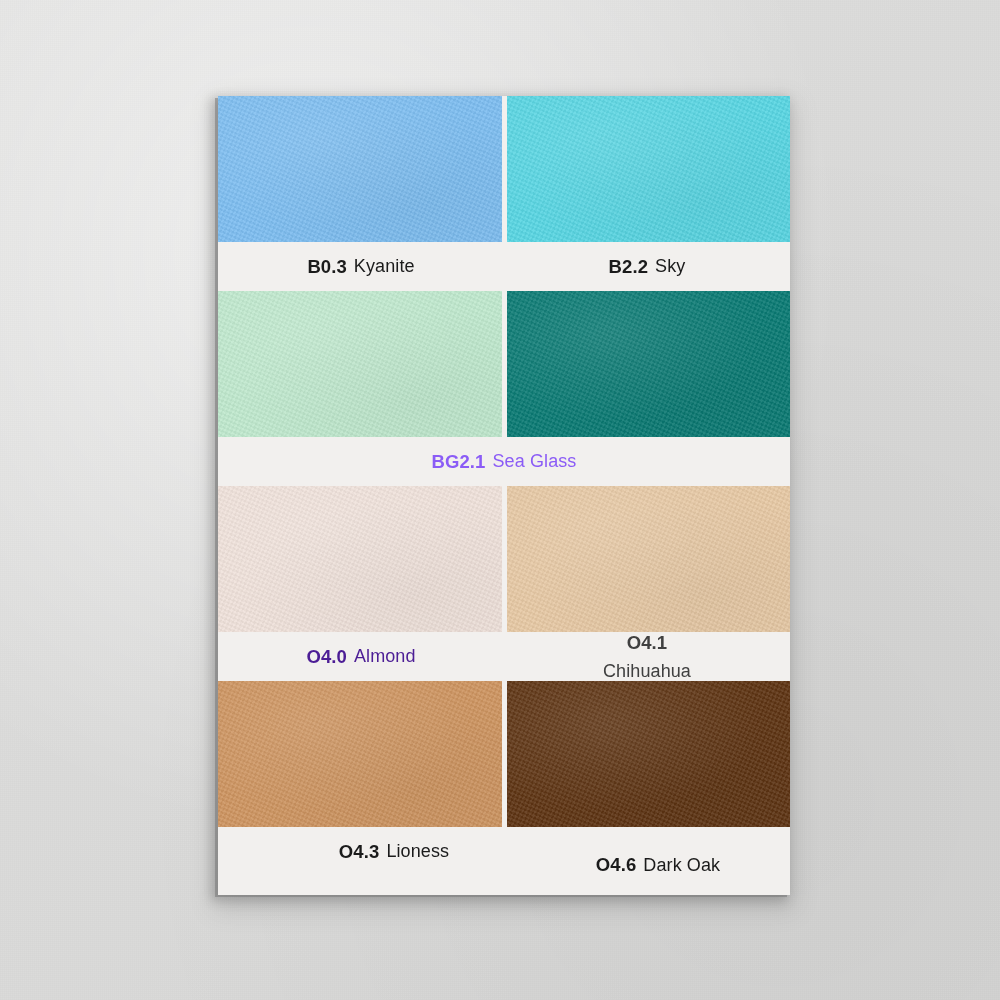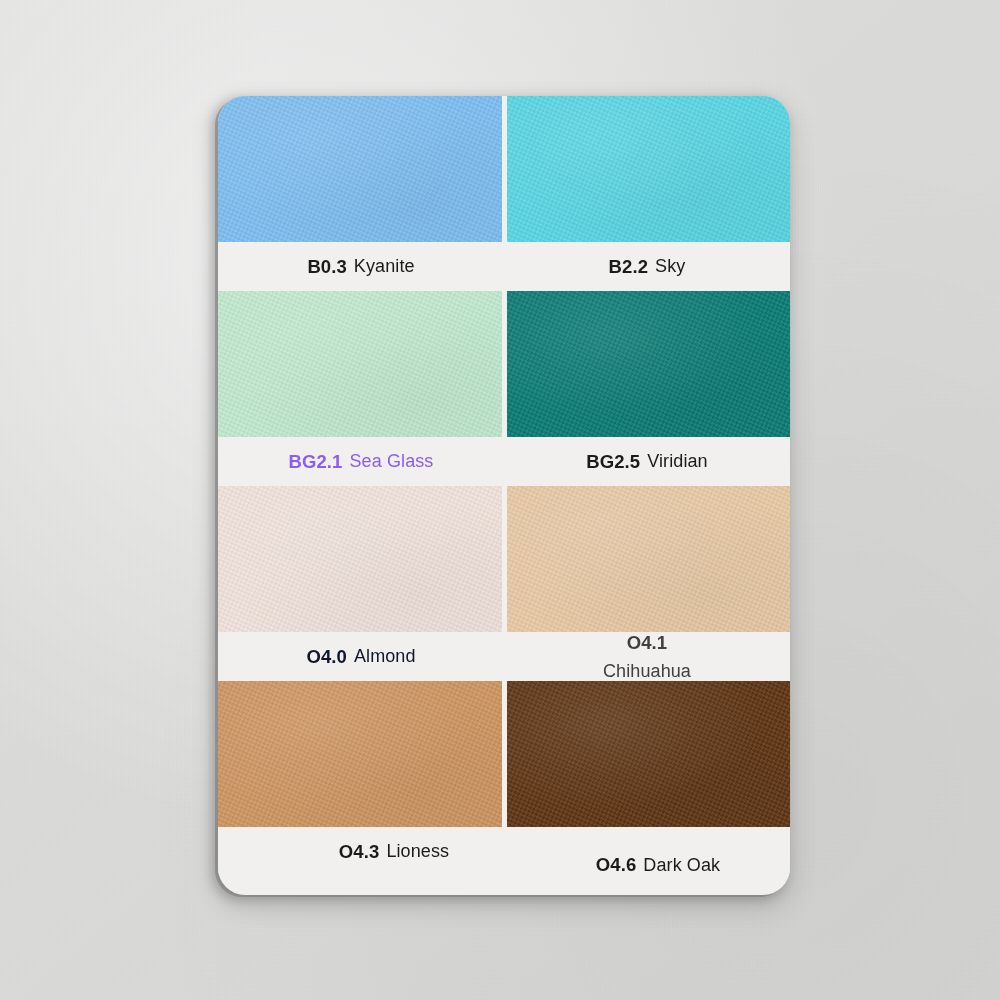--- a/index.html
+++ b/index.html
@@ -43,21 +43,20 @@
     width: 572px;
     height: 799px;
     background: #f2f0ee;
     box-shadow:
       -3px 2px 0 0 rgba(120,120,120,0.55),
       -5px 4px 10px 2px rgba(90,90,90,0.30),
       0 10px 22px 4px rgba(90,90,90,0.22);
     overflow: hidden;
     display: flex;
     flex-direction: column;
-    border-radius: 27px;
   }
 
   .swatch-row {
     display: flex;
     width: 100%;
     flex: 0 0 auto;
   }
 
   .swatch-cell {
     position: relative;
@@ -141,36 +140,32 @@
     </div>
     <div class="swatch-cell" style="background-color: rgb(10, 122, 115);">
       <div class="grain"></div>
     </div>
   </div>
   <div class="label-row">
     <div class="label-cell" style="color: #8b5cf6;">
       <span class="label-code">BG2.1</span>
       <span class="label-name">Sea Glass</span>
     </div>
-    <div class="label-cell" style="color: rgb(27, 27, 27);">
-      <span class="label-code">BG2.5</span>
-      <span class="label-name">Viridian</span>
-    </div>
   </div>
 
   <div class="swatch-row">
     <div class="swatch-cell" style="background-color: rgb(239, 225, 218);">
       <div class="grain"></div>
     </div>
     <div class="swatch-cell" style="background-color: rgb(230, 200, 164);">
       <div class="grain"></div>
     </div>
   </div>
   <div class="label-row">
-    <div class="label-cell" style="color: #0f172a; text-align: right;">
+    <div class="label-cell" style="color: #4c1d95; text-align: right;">
       <span class="label-code">O4.0</span>
       <span class="label-name">Almond</span>
     </div>
     <div class="label-cell" style="color: #404040; flex-direction: column;">
       <span class="label-code">O4.1</span>
       <span class="label-name">Chihuahua</span>
     </div>
   </div>
 
   <div class="swatch-row">

